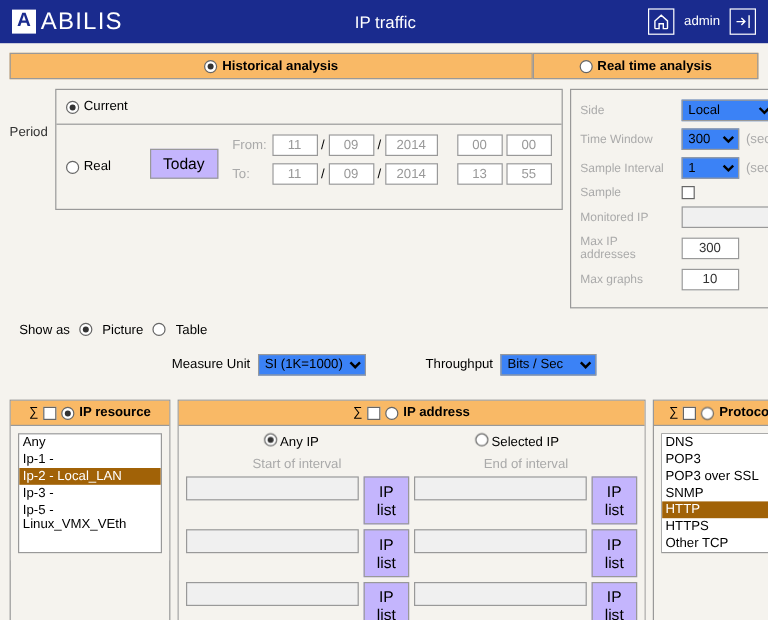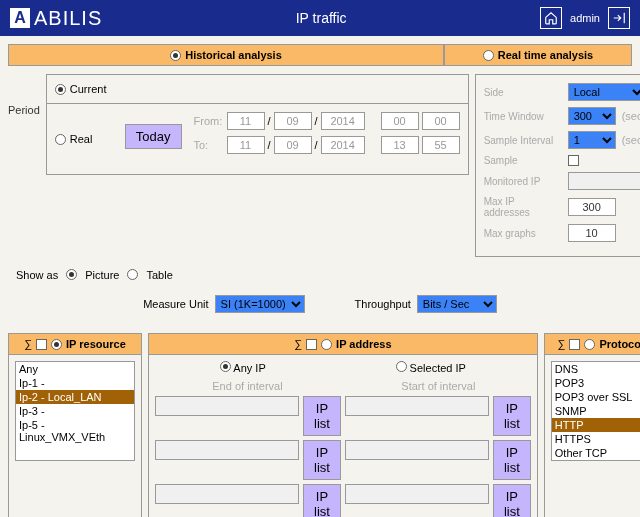--- a/index.html
+++ b/index.html
@@ -198,22 +198,22 @@
           <input type="checkbox" class="chk" style="">
           <input type="radio" class="radio" style="">
           <b>IP address</b>
         </div>
       <div class="fbody">
         <div class="ip-sub">
           <span><input type="radio" class="radio" checked="" style=""> <span>Any IP</span></span>
           <span><input type="radio" class="radio" style=""> <span>Selected IP</span></span>
         </div>
         <div class="ip-hdrs">
+            <span>Start of interval</span>
             <span>End of interval</span>
-            <span>Start of interval</span>
           </div>
         <div class="ip-row">
             <input class="ip-inp" style="">
             <button class="btn">IP list</button>
             <input class="ip-inp" style="">
             <button class="btn">IP list</button>
           </div>
         <div class="ip-row">
             <input class="ip-inp" style="">
             <button class="btn">IP list</button>

